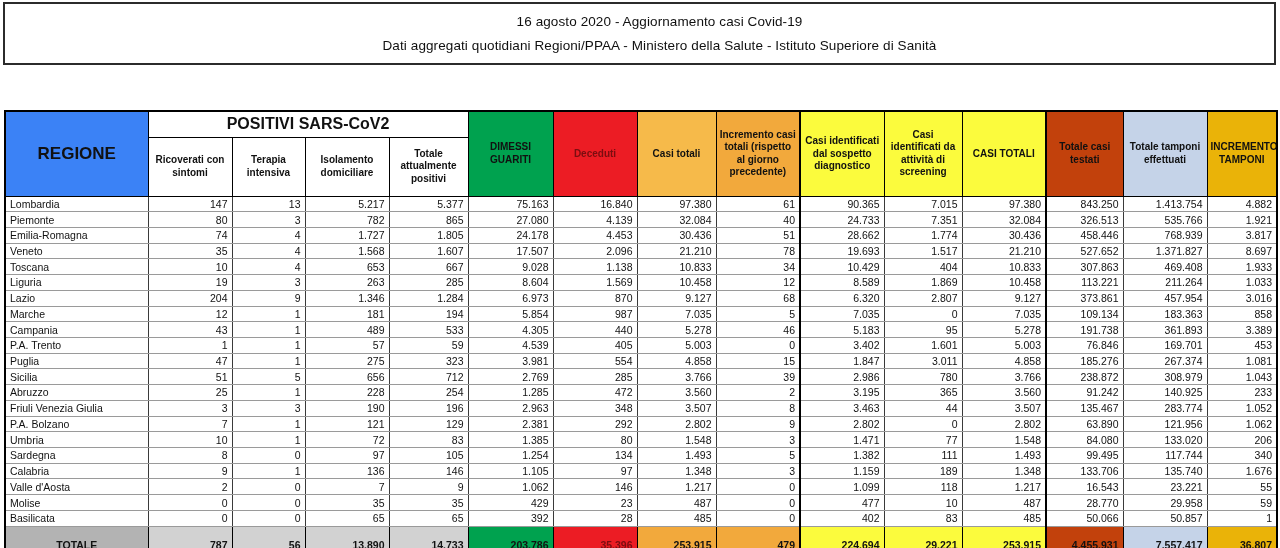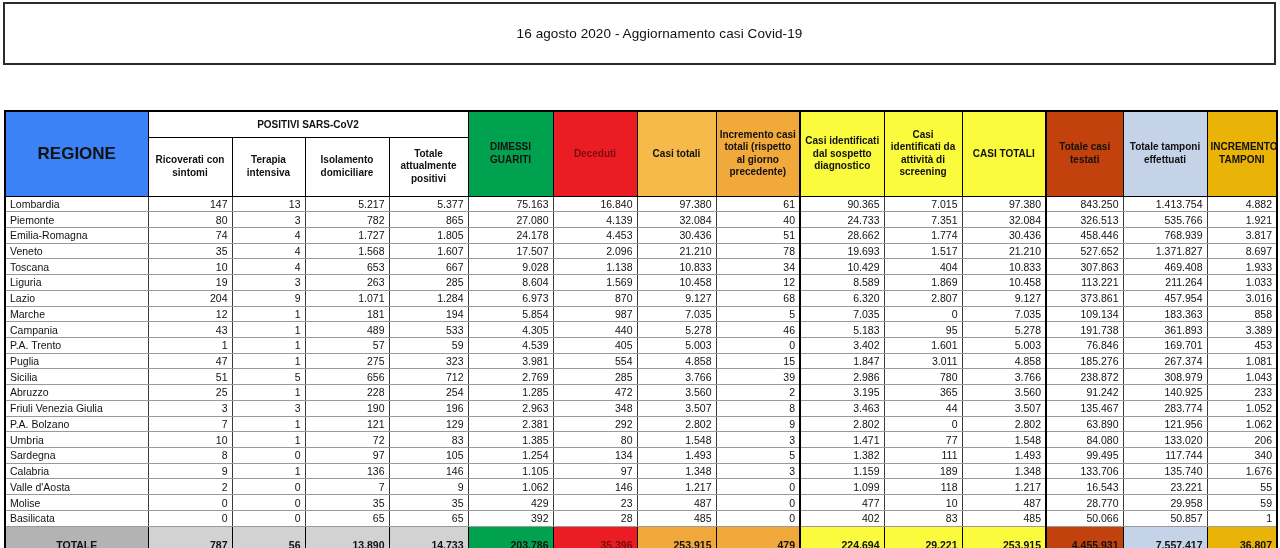--- a/index.html
+++ b/index.html
@@ -20,21 +20,21 @@
   table.covid {
     position:absolute; left:4px; top:110px; width:1272px;
     border-collapse:collapse; table-layout:fixed;
     border:2px solid #000;
   }
   th, td { overflow:hidden; }
 
   
   thead th { border:1px solid #000; font-weight:bold; vertical-align:middle; text-align:center; }
   th.regione   { background:#3b82f6; font-size:17px; }
-  th.group     { background:#ffffff; font-size:10px; height:26px; }
+  th.group     { background:#ffffff; font-size:16px; height:26px; }
   th.sub       { background:#ffffff; font-size:10px; font-weight:600; height:59px; line-height:1.25; padding:0 4px; }
   th.hdr       { font-size:10px; font-weight:600; line-height:1.25; padding:0 3px; }
   .bg-green  { background:#00a24f; }
   .bg-red    { background:#ec1c24; }
   .bg-or1    { background:#f6ba4a; }
   .bg-or2    { background:#f2a93c;margin-top:44px; }
   .bg-yel    { background:#fbfb3d; }
   .bg-cyan   { background:#c2410c; }
   .bg-lblue  { background:#c5d3e8; }
   .bg-gray   { background:#eab308; }
@@ -61,20 +61,21 @@
   }
   tr.total td.region { text-align:center; background:#b3b3b3; }
   tr.total td.num { text-align:right; }
   tr.total td.g-num { background:#d2d2d2; }
 </style>
 </head>
 <body>
 
 <div class="title-box">
   <div class="title-line">16 agosto 2020 - Aggiornamento casi Covid-19</div>
+  <div class="title-line">Dati aggregati quotidiani Regioni/PPAA - Ministero della Salute - Istituto Superiore di Sanità</div>
 </div>
 
 <table class="covid">
   <colgroup>
     <col style="width:143px">
       <col style="width:84px">
       <col style="width:73px">
       <col style="width:84px">
     <col style="width:79px">
       <col style="width:85px">
@@ -210,21 +211,21 @@
         <td class="num">1.869</td>
         <td class="num thickR">10.458</td>
         <td class="num">113.221</td>
         <td class="num">211.264</td>
         <td class="num">1.033</td>
       </tr>
       <tr>
         <td class="region">Lazio</td>
         <td class="num">204</td>
         <td class="num">9</td>
-        <td class="num">1.071</td>
+        <td class="num">1.346</td>
         <td class="num">1.284</td>
         <td class="num">6.973</td>
         <td class="num">870</td>
         <td class="num">9.127</td>
         <td class="num thickR">68</td>
         <td class="num">6.320</td>
         <td class="num">2.807</td>
         <td class="num thickR">9.127</td>
         <td class="num">373.861</td>
         <td class="num">457.954</td>

